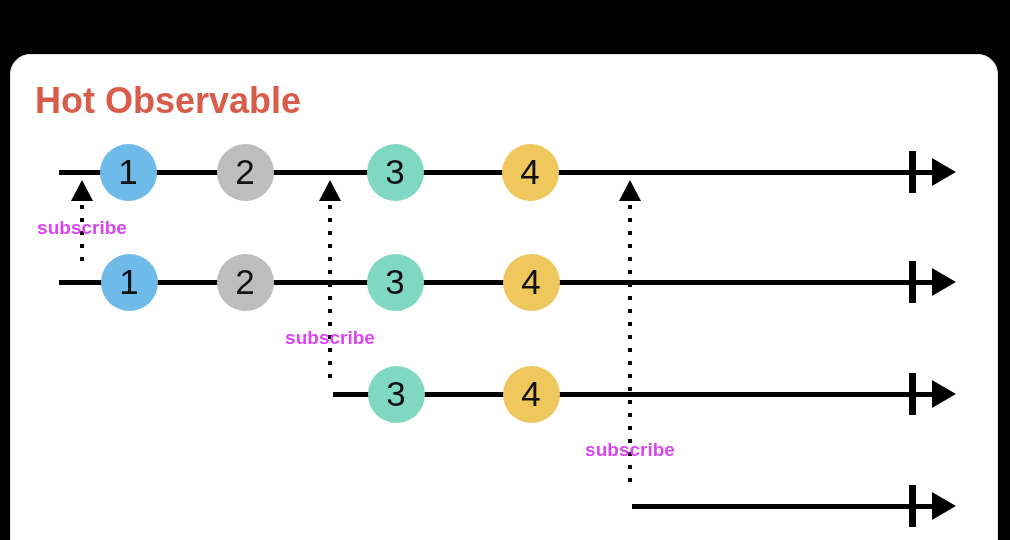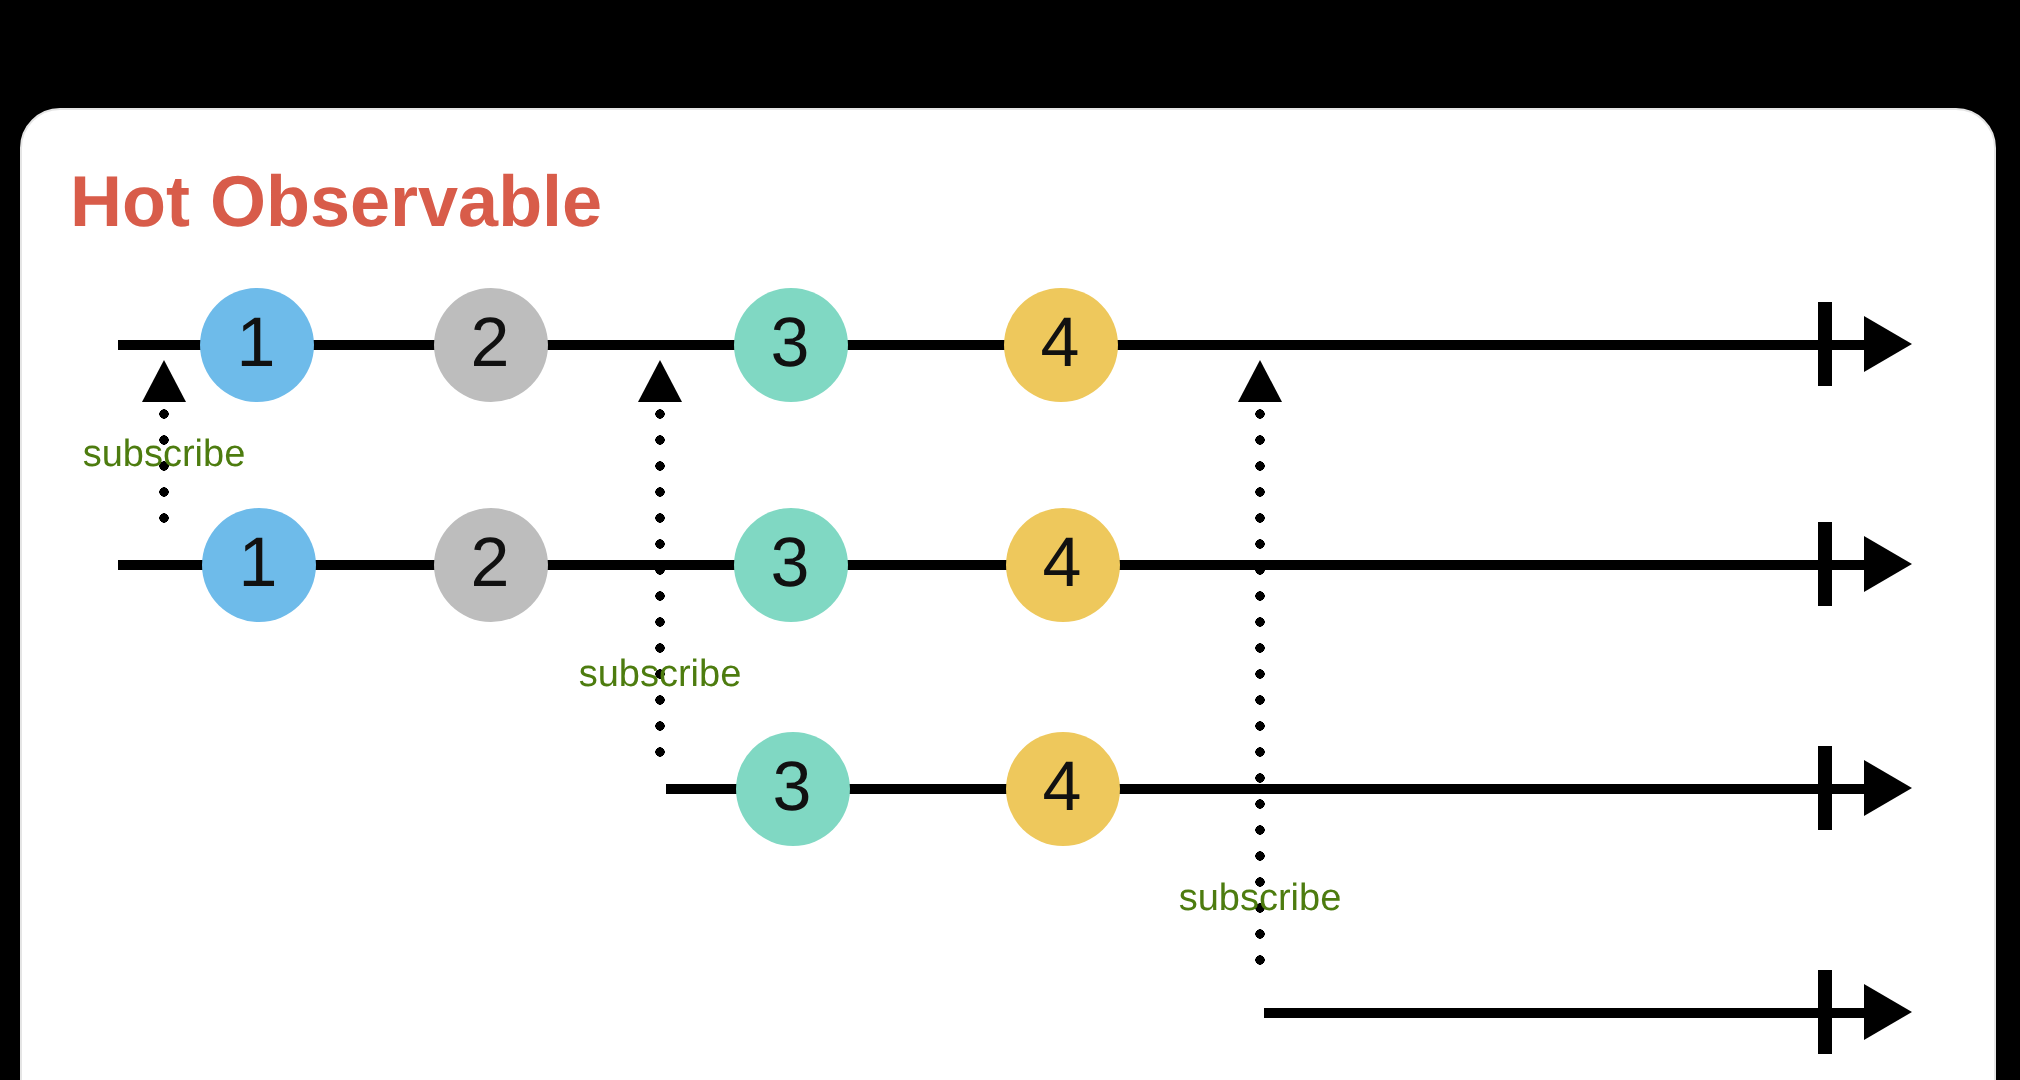--- a/index.html
+++ b/index.html
@@ -88,22 +88,22 @@
     position: absolute;
     width: 6px;
     background-image: radial-gradient(circle 2.4px at 3px 3px, #000 97%, transparent);
     background-size: 6px 13px;
     background-repeat: repeat-y;
   }
   .sub-label {
     position: absolute;
     transform: translateX(-50%);
     font-size: 19px;
-    font-weight: 400;
-    color: #4d7c0f;
+    font-weight: 700;
+    color: #d946ef;
     white-space: nowrap;
   }
 </style>
 </head>
 <body>
 
 <div id="stage">
   <div class="card"></div>
   <div class="title" style="color: rgb(216, 92, 74);">Hot Observable</div>
   <div id="diagram">

